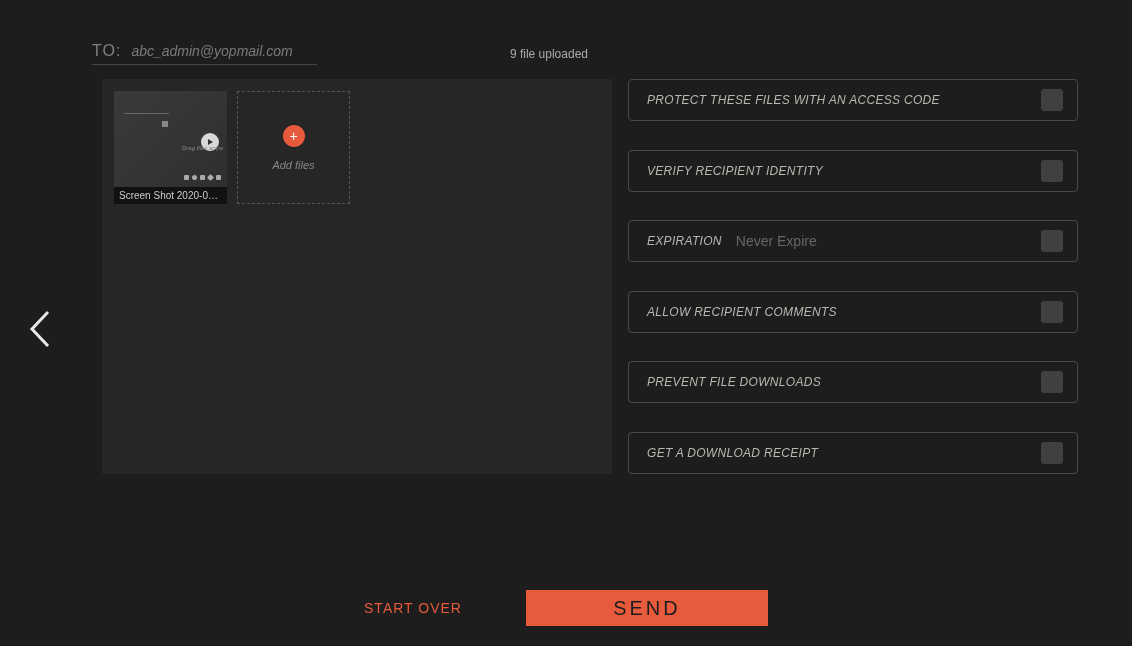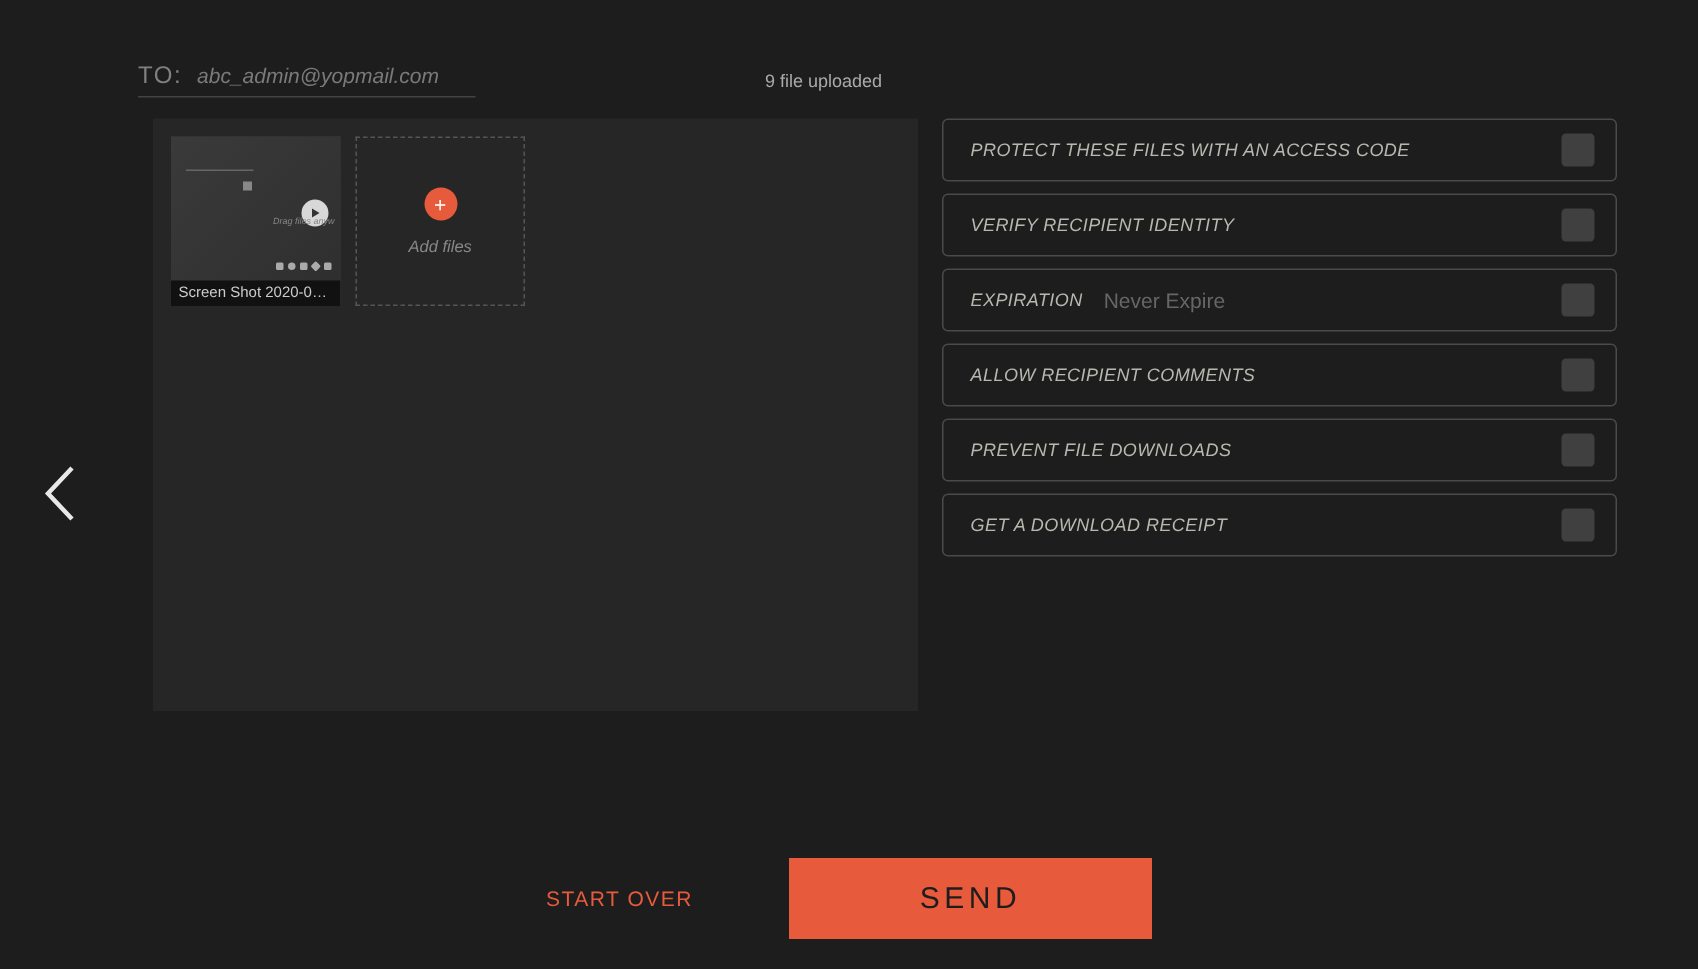--- a/index.html
+++ b/index.html
@@ -189,20 +189,21 @@
       font-size: 11px;
       font-style: italic;
       color: #888;
     }
     .options-panel {
       margin-left: 16px;
       width: 450px;
       display: flex;
       flex-direction: column;
       gap: 8px;
+      justify-content: space-between;
     }
     .option-row {
       border: 1px solid #4a4a48;
       border-radius: 4px;
       height: 42px;
       display: flex;
       align-items: center;
       justify-content: space-between;
       padding: 0 14px 0 18px;
     }
@@ -247,21 +248,21 @@
       border: none;
       cursor: pointer;
     }
     .send-btn {
       background: #e85a3c;
       color: #1d1d1d;
       font-size: 20px;
       letter-spacing: 3px;
       border: none;
       width: 242px;
-      height: 54px;
+      height: 36px;
       cursor: pointer;
     }
   </style>
 </head>
 <body>
 
 <div class="back-arrow">
   <svg viewBox="0 0 22 38">
     <polyline points="20,2 4,19 20,36" fill="none" stroke="#e8e8e8" stroke-width="3"></polyline>
   </svg>

